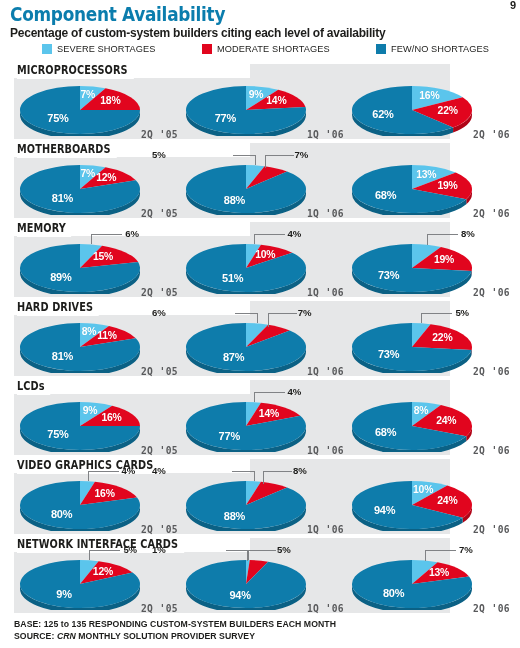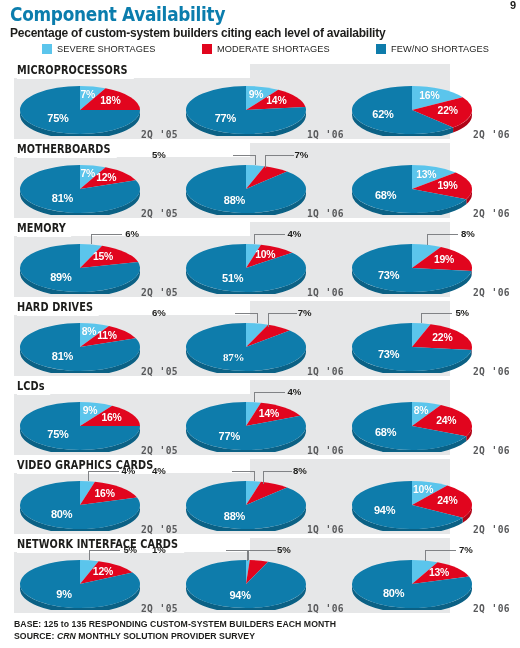--- a/index.html
+++ b/index.html
@@ -295,21 +295,21 @@
           <svg width="124" height="52" class="pie-svg">
             <path d="M 122.00 26.00 A 60 24 0 0 1 2.00 26.00 L 2.00 31.00 A 60 24 0 0 0 122.00 31.00 Z" fill="rgb(11,97,133)"></path>
             <path d="M 62 26 L 62.00 2.00 A 60 24 0 0 1 84.09 3.69 Z" fill="#5bc5ec"></path>
             <path d="M 62 26 L 84.09 3.69 A 60 24 0 0 1 105.74 9.57 Z" fill="#e1051e"></path>
             <path d="M 62 26 L 105.74 9.57 A 60 24 0 1 1 62.00 2.00 Z" fill="#0e7cab"></path>
           </svg>
           <div class="callout-line" style="left: 51.2429px; top: -8px; width: 22px; height: 9.42511px; border-top: 1.4px solid rgb(128, 130, 133); border-right: 1.4px solid rgb(128, 130, 133);"></div>
           <div class="callout-label" style="left: -32px; top: -14px;">6%</div>
           <div class="callout-line" style="left: 83.725px; top: -8px; width: 28px; height: 13.1501px; border-top: 1.4px solid rgb(128, 130, 133); border-left: 1.4px solid rgb(128, 130, 133);"></div>
           <div class="callout-label" style="left: 113.725px; top: -14px;">7%</div>
-          <div class="slice-label" style="left: 49.609px; top: 30.4536px; transform: translateX(-50%); font-size: 11px; font-family: Liberation Serif, serif;">87%</div>
+          <div class="slice-label" style="left: 49.609px; top: 30.4536px; transform: translateX(-50%); font-size: 11px;">87%</div>
         </div>
         <div class="quarter-label">1Q '06</div>
       </div>
       <div class="pie-cell" style="left: 346px;">
         <div class="pie-wrap">
           <svg width="124" height="52" class="pie-svg">
             <path d="M 122.00 26.00 A 60 24 0 0 1 121.53 29.01 L 121.53 34.01 A 60 24 0 0 0 122.00 31.00 Z" fill="rgb(176,4,23)"></path>
             <path d="M 121.53 29.01 A 60 24 0 0 1 2.00 26.00 L 2.00 31.00 A 60 24 0 0 0 121.53 34.01 Z" fill="rgb(11,97,133)"></path>
             <path d="M 62 26 L 62.00 2.00 A 60 24 0 0 1 80.54 3.17 Z" fill="#5bc5ec"></path>
             <path d="M 62 26 L 80.54 3.17 A 60 24 0 0 1 121.53 29.01 Z" fill="#e1051e"></path>

